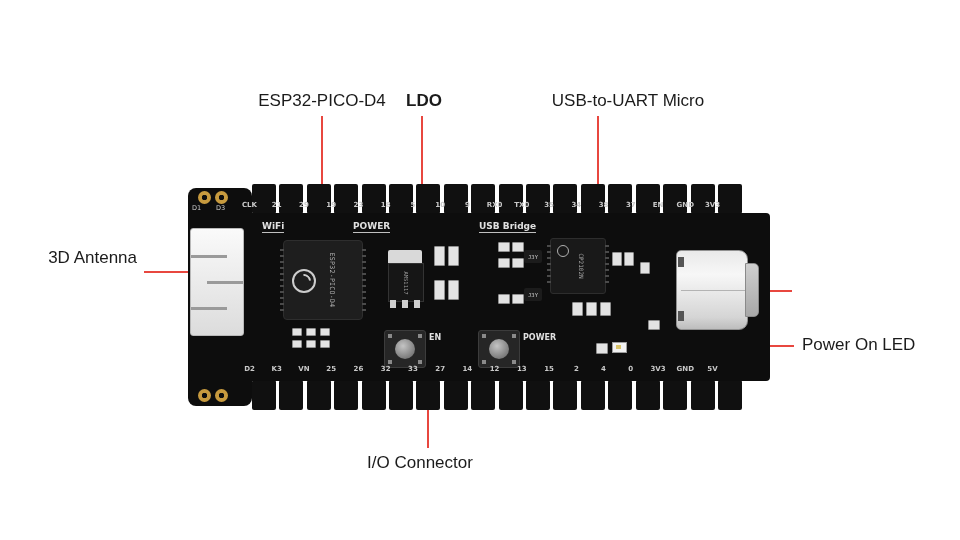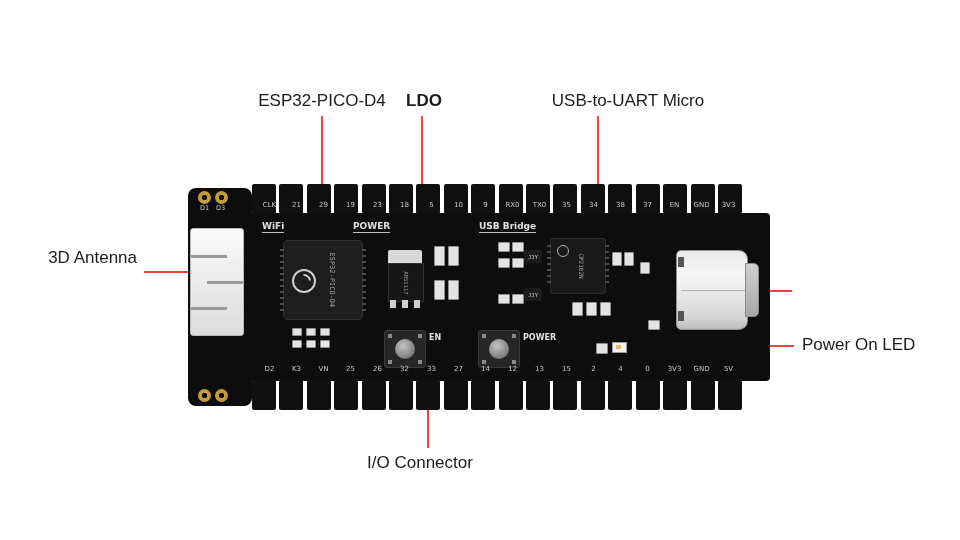--- a/index.html
+++ b/index.html
@@ -20,21 +20,21 @@
               justify-content:space-between;z-index:1;}
   .hdr-blocks.top{top:184px;}
   .hdr-blocks.bottom{top:380px;}
   .hdr-block{width:24px;height:30px;background:#101010;border-radius:2px;}
 
   .pcb{position:absolute;left:188px;top:213px;width:582px;height:168px;background:#0d0d0d;
        border-radius:4px;z-index:2;}
   .pcb-left{position:absolute;left:188px;top:188px;width:64px;height:218px;background:#0d0d0d;
        border-radius:8px;z-index:2;}
 
-  .pin-labels{position:absolute;left:254px;width:490px;display:flex;justify-content:center;z-index:6;}
+  .pin-labels{position:absolute;left:236px;width:490px;display:flex;justify-content:space-between;z-index:6;font-weight:bold;}
   .pin-labels.top{top:201px;}
   .pin-labels.bottom{top:365px;}
   .pin-label{width:27px;text-align:center;font-size:7px;color:#c9c9c9;
              font-family:"DejaVu Sans",sans-serif;}
 
   .silk{position:absolute;color:#e0e0e0;font-size:9px;font-weight:bold;z-index:6;
         font-family:"DejaVu Sans",sans-serif;border-bottom:1px solid rgba(224,224,224,.85);
         padding-bottom:1px;}
 
   .pad{position:absolute;width:13px;height:13px;border-radius:50%;z-index:5;
@@ -178,21 +178,21 @@
       <div class="hdr-block"></div>
       <div class="hdr-block"></div>
       <div class="hdr-block"></div>
     </div>
 
   <div class="pcb-left"></div>
   <div class="pcb"></div>
 
   <div class="pad" style="left:198px;top:191px;"></div>
   <div class="pad" style="left:215px;top:191px;"></div>
-  <span class="pad-label" style="left:200px;top:204px;text-align:right;">D1</span>
+  <span class="pad-label" style="left:192px;top:204px;text-align:right;">D1</span>
   <span class="pad-label" style="left:216px;top:204px;">D3</span>
   <div class="pad" style="left:198px;top:389px;"></div>
   <div class="pad" style="left:215px;top:389px;"></div>
 
   <div class="pin-labels top">
       <span class="pin-label">CLK</span>
       <span class="pin-label">21</span>
       <span class="pin-label">29</span>
       <span class="pin-label">19</span>
       <span class="pin-label">23</span>

